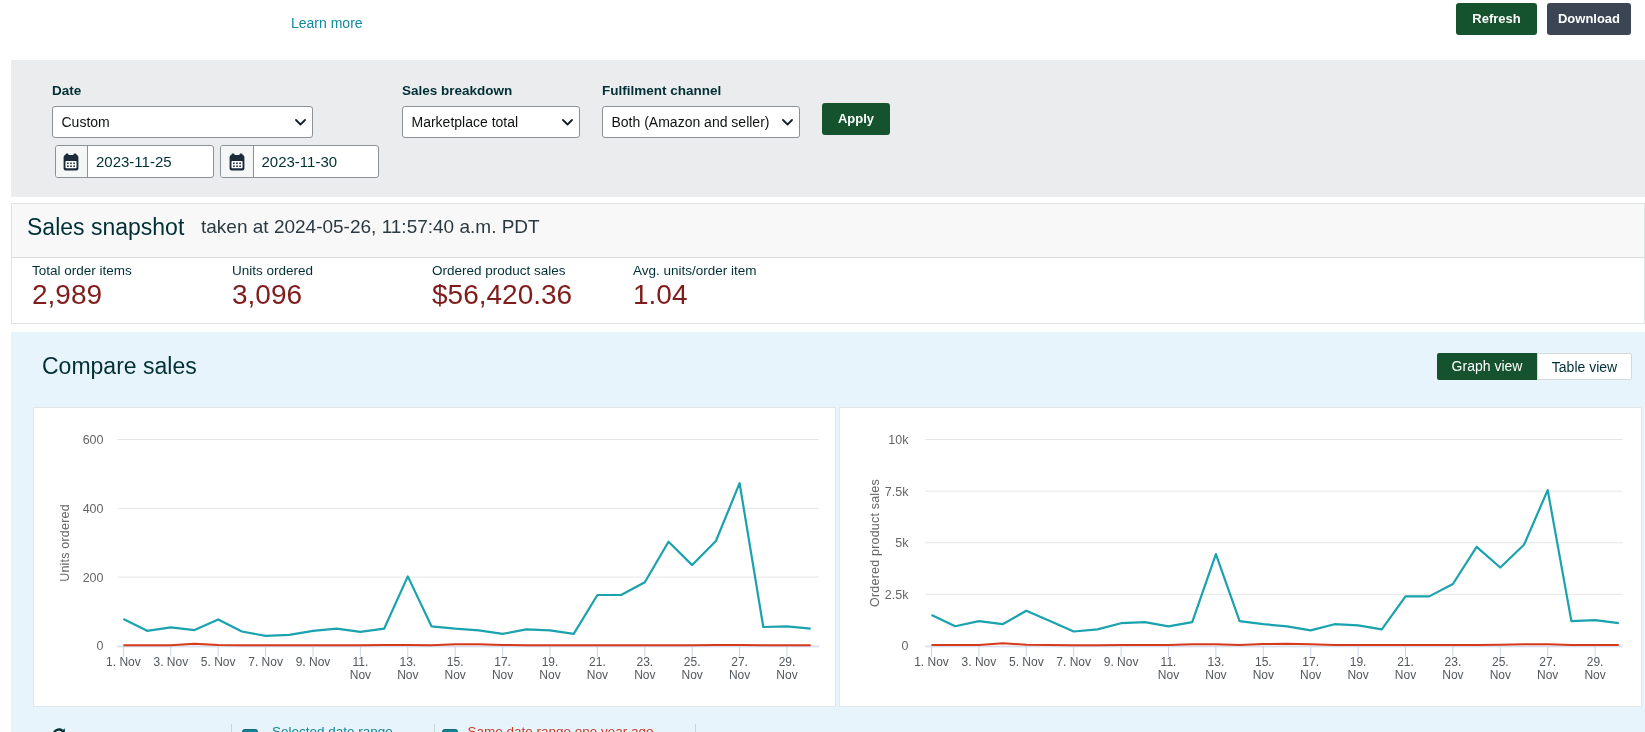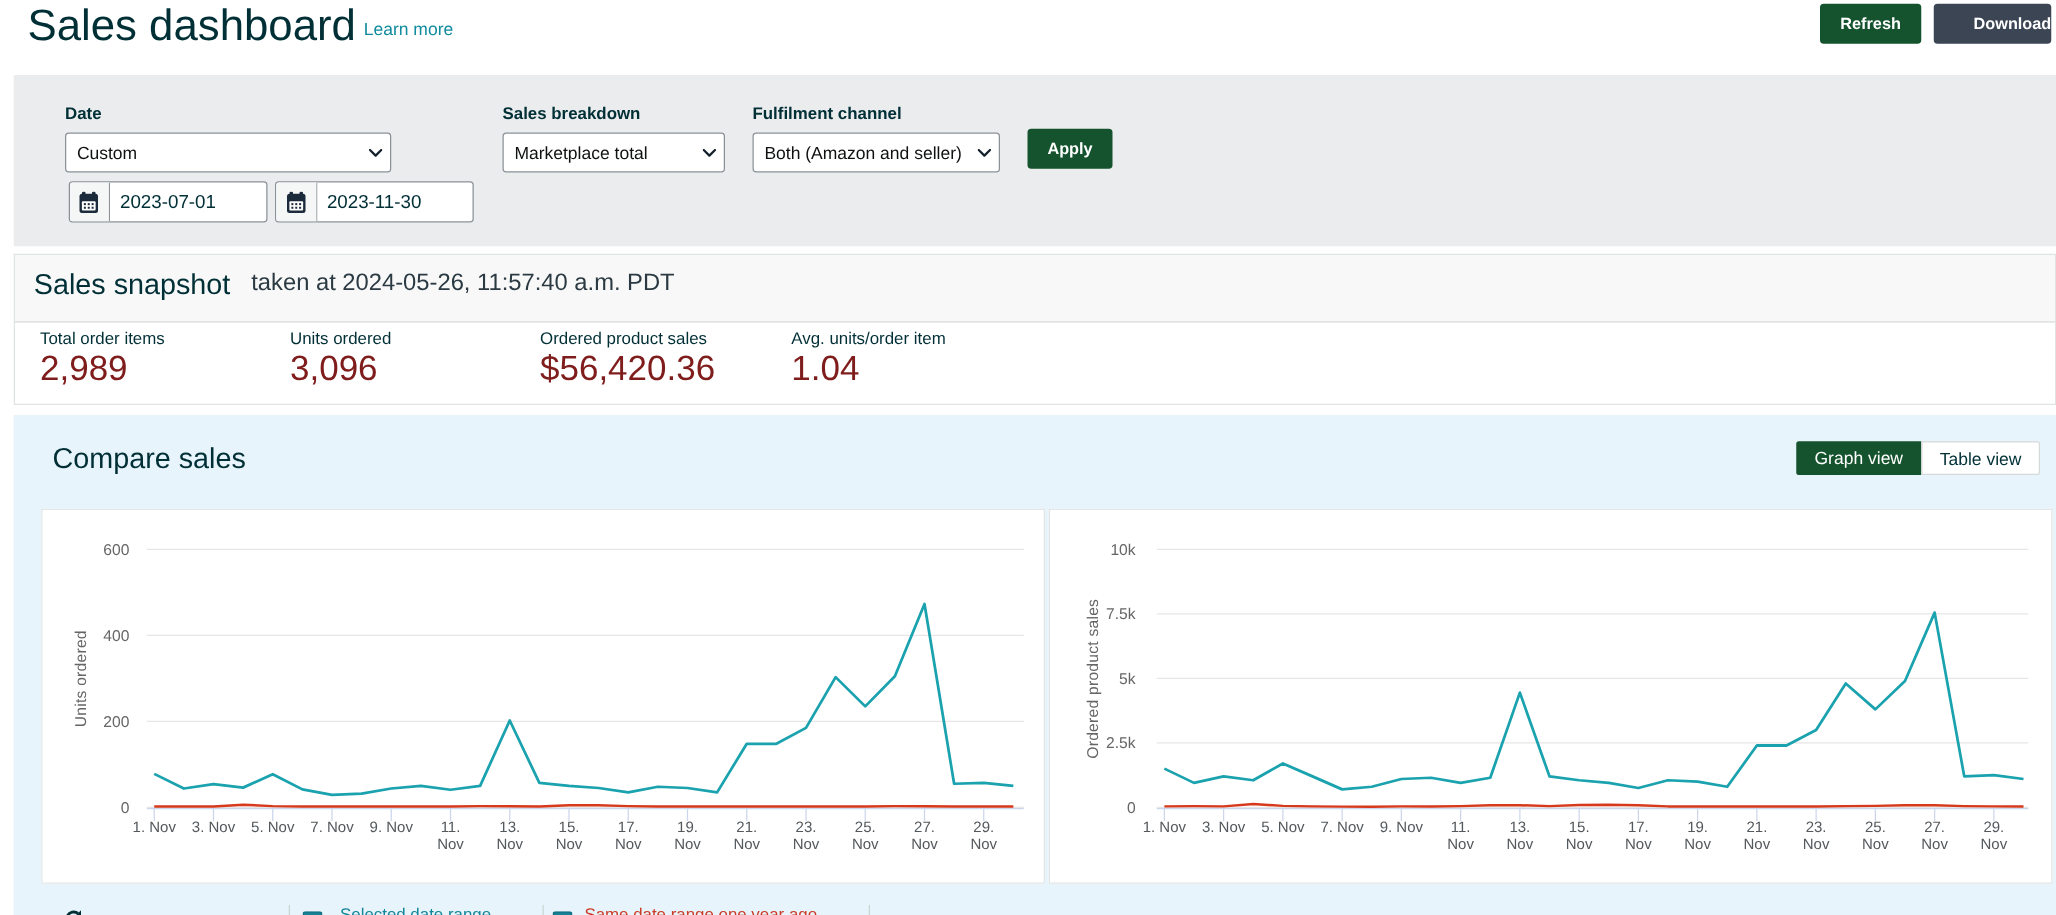--- a/index.html
+++ b/index.html
@@ -30,24 +30,23 @@
 .chartpanel { position:absolute; background:#fff; border:1px solid #e3e6e6; }
 .chartpanel svg { position:absolute; left:-1px; top:-1px; }
 .xl { font:12px "Liberation Sans",sans-serif; fill:#53585c; }
 .yl { font:12.5px "Liberation Sans",sans-serif; fill:#666666; }
 .yt { font:12.5px "Liberation Sans",sans-serif; fill:#666666; letter-spacing:0.2px; }
 .legtext { font-size:13.5px; }
 .vdiv { position:absolute; width:1px; height:20px; background:#c9d4d4; }
 </style></head>
 <body>
 <div id="page">
-  <h1 class="abs" style="left:22px; top:1px;">Sales dashboard</h1>
   <a class="learn abs" style="left:291px; top:14.5px;">Learn more</a>
   <span class="btn btn-teal abs" style="left:1456px; top:3px; width:81px;">Refresh</span>
-  <span class="btn btn-dark abs" style="left:1547px; top:3px; width:94px;text-align:right;">Download</span>
+  <span class="btn btn-dark abs" style="left:1547px; top:3px; width:84px;">Download</span>
 
   <div class="filterbar abs">
     <span class="flabel abs" style="left:41px; top:23px;">Date</span>
     <div class="select" style="left:41px; top:46px; width:261px;">Custom<span class="chev"><svg width="11" height="7" viewBox="0 0 11 7">
             <path d="M1 1l4.5 4.5L10 1" stroke="#14202b" stroke-width="1.8" fill="none" stroke-linecap="round" stroke-linejoin="round"></path>
           </svg></span></div>
     <div class="dinput" style="left:43.5px; top:85px; width:159px;">
         <span class="dico">
           <svg width="16" height="18" viewBox="0 0 16 18">
             <rect x="2.6" y="0.4" width="2.8" height="3.4" rx="0.9" fill="#1b2b3b"></rect>
@@ -57,21 +56,21 @@
             <g fill="#1b2b3b">
               <rect x="4.1" y="9.5" width="1.6" height="1.6"></rect>
               <rect x="7.2" y="9.5" width="1.6" height="1.6"></rect>
               <rect x="10.3" y="9.5" width="1.6" height="1.6"></rect>
               <rect x="4.1" y="12.4" width="1.6" height="1.6"></rect>
               <rect x="7.2" y="12.4" width="1.6" height="1.6"></rect>
               <rect x="10.3" y="12.4" width="1.6" height="1.6"></rect>
             </g>
           </svg>
         </span>
-        <span class="dtext">2023-07-01</span>
+        <span class="dtext">2023-11-25</span>
       </div>
     <div class="dinput" style="left:209px; top:85px; width:159px;">
         <span class="dico">
           <svg width="16" height="18" viewBox="0 0 16 18">
             <rect x="2.6" y="0.4" width="2.8" height="3.4" rx="0.9" fill="#1b2b3b"></rect>
             <rect x="10.6" y="0.4" width="2.8" height="3.4" rx="0.9" fill="#1b2b3b"></rect>
             <rect x="0.6" y="2" width="14.8" height="15.4" rx="2" fill="#1b2b3b"></rect>
             <rect x="2.5" y="8" width="11" height="7.3" rx="0.8" fill="#fff"></rect>
             <g fill="#1b2b3b">
               <rect x="4.1" y="9.5" width="1.6" height="1.6"></rect>

